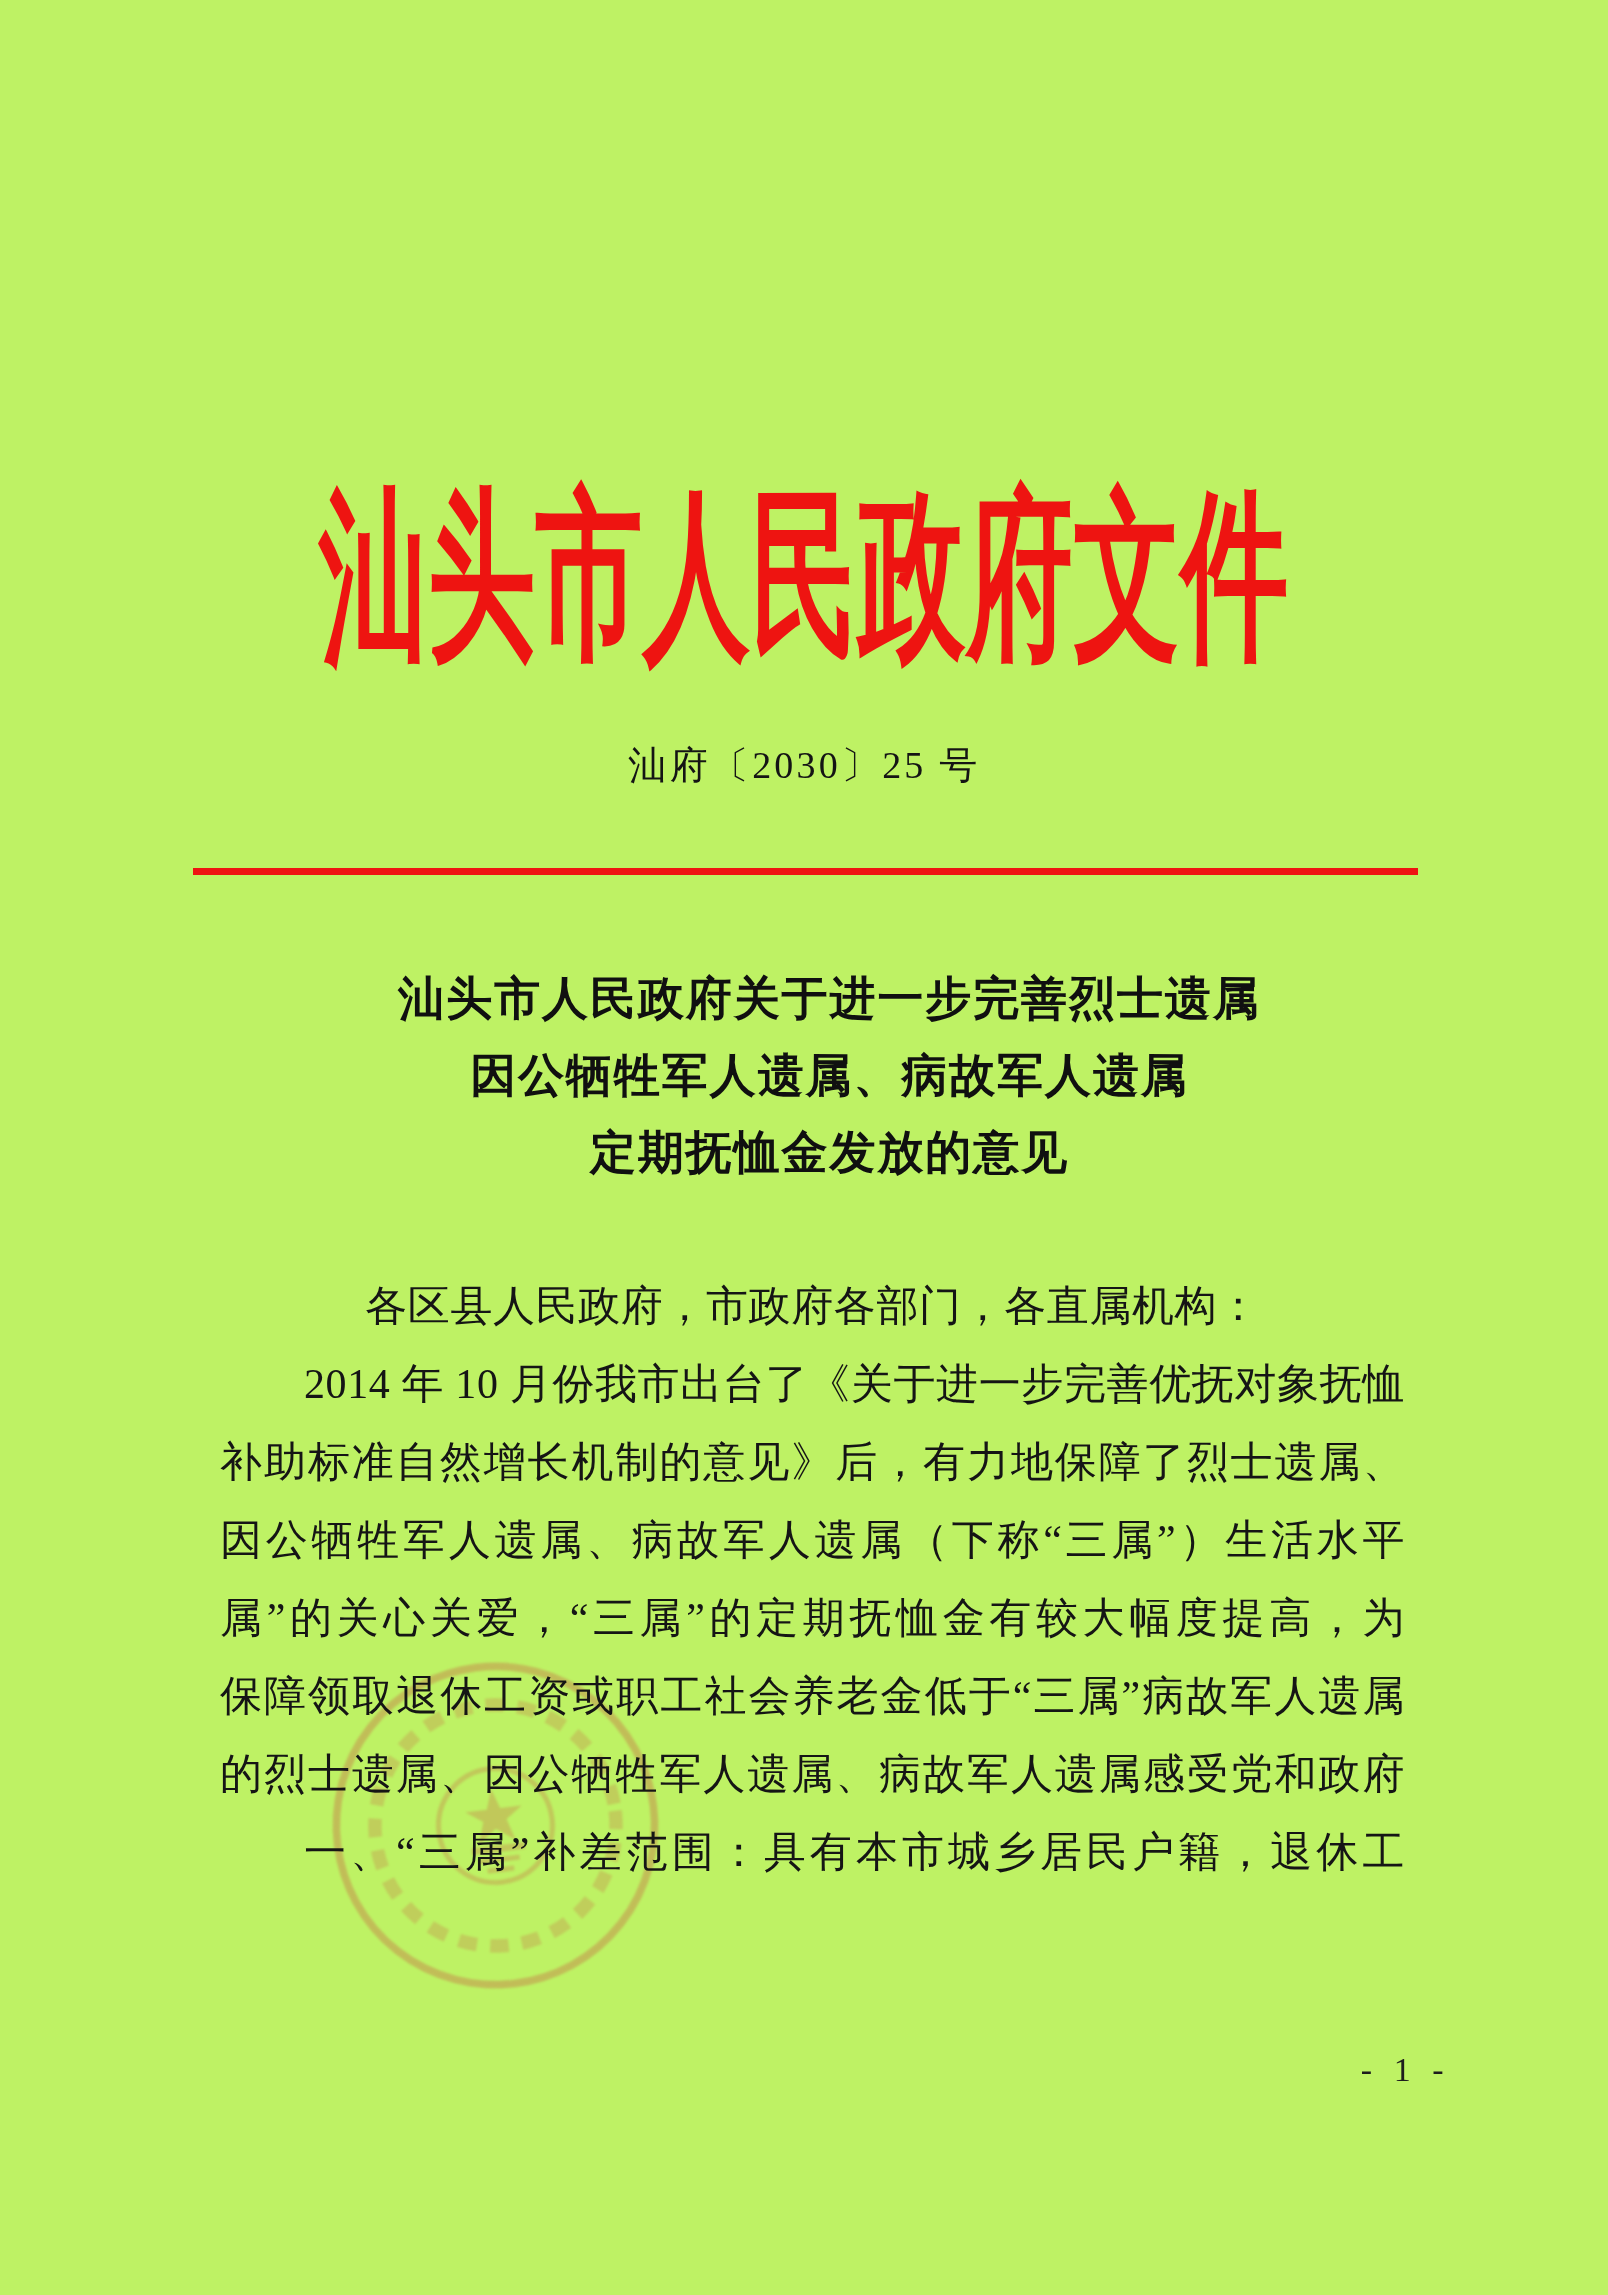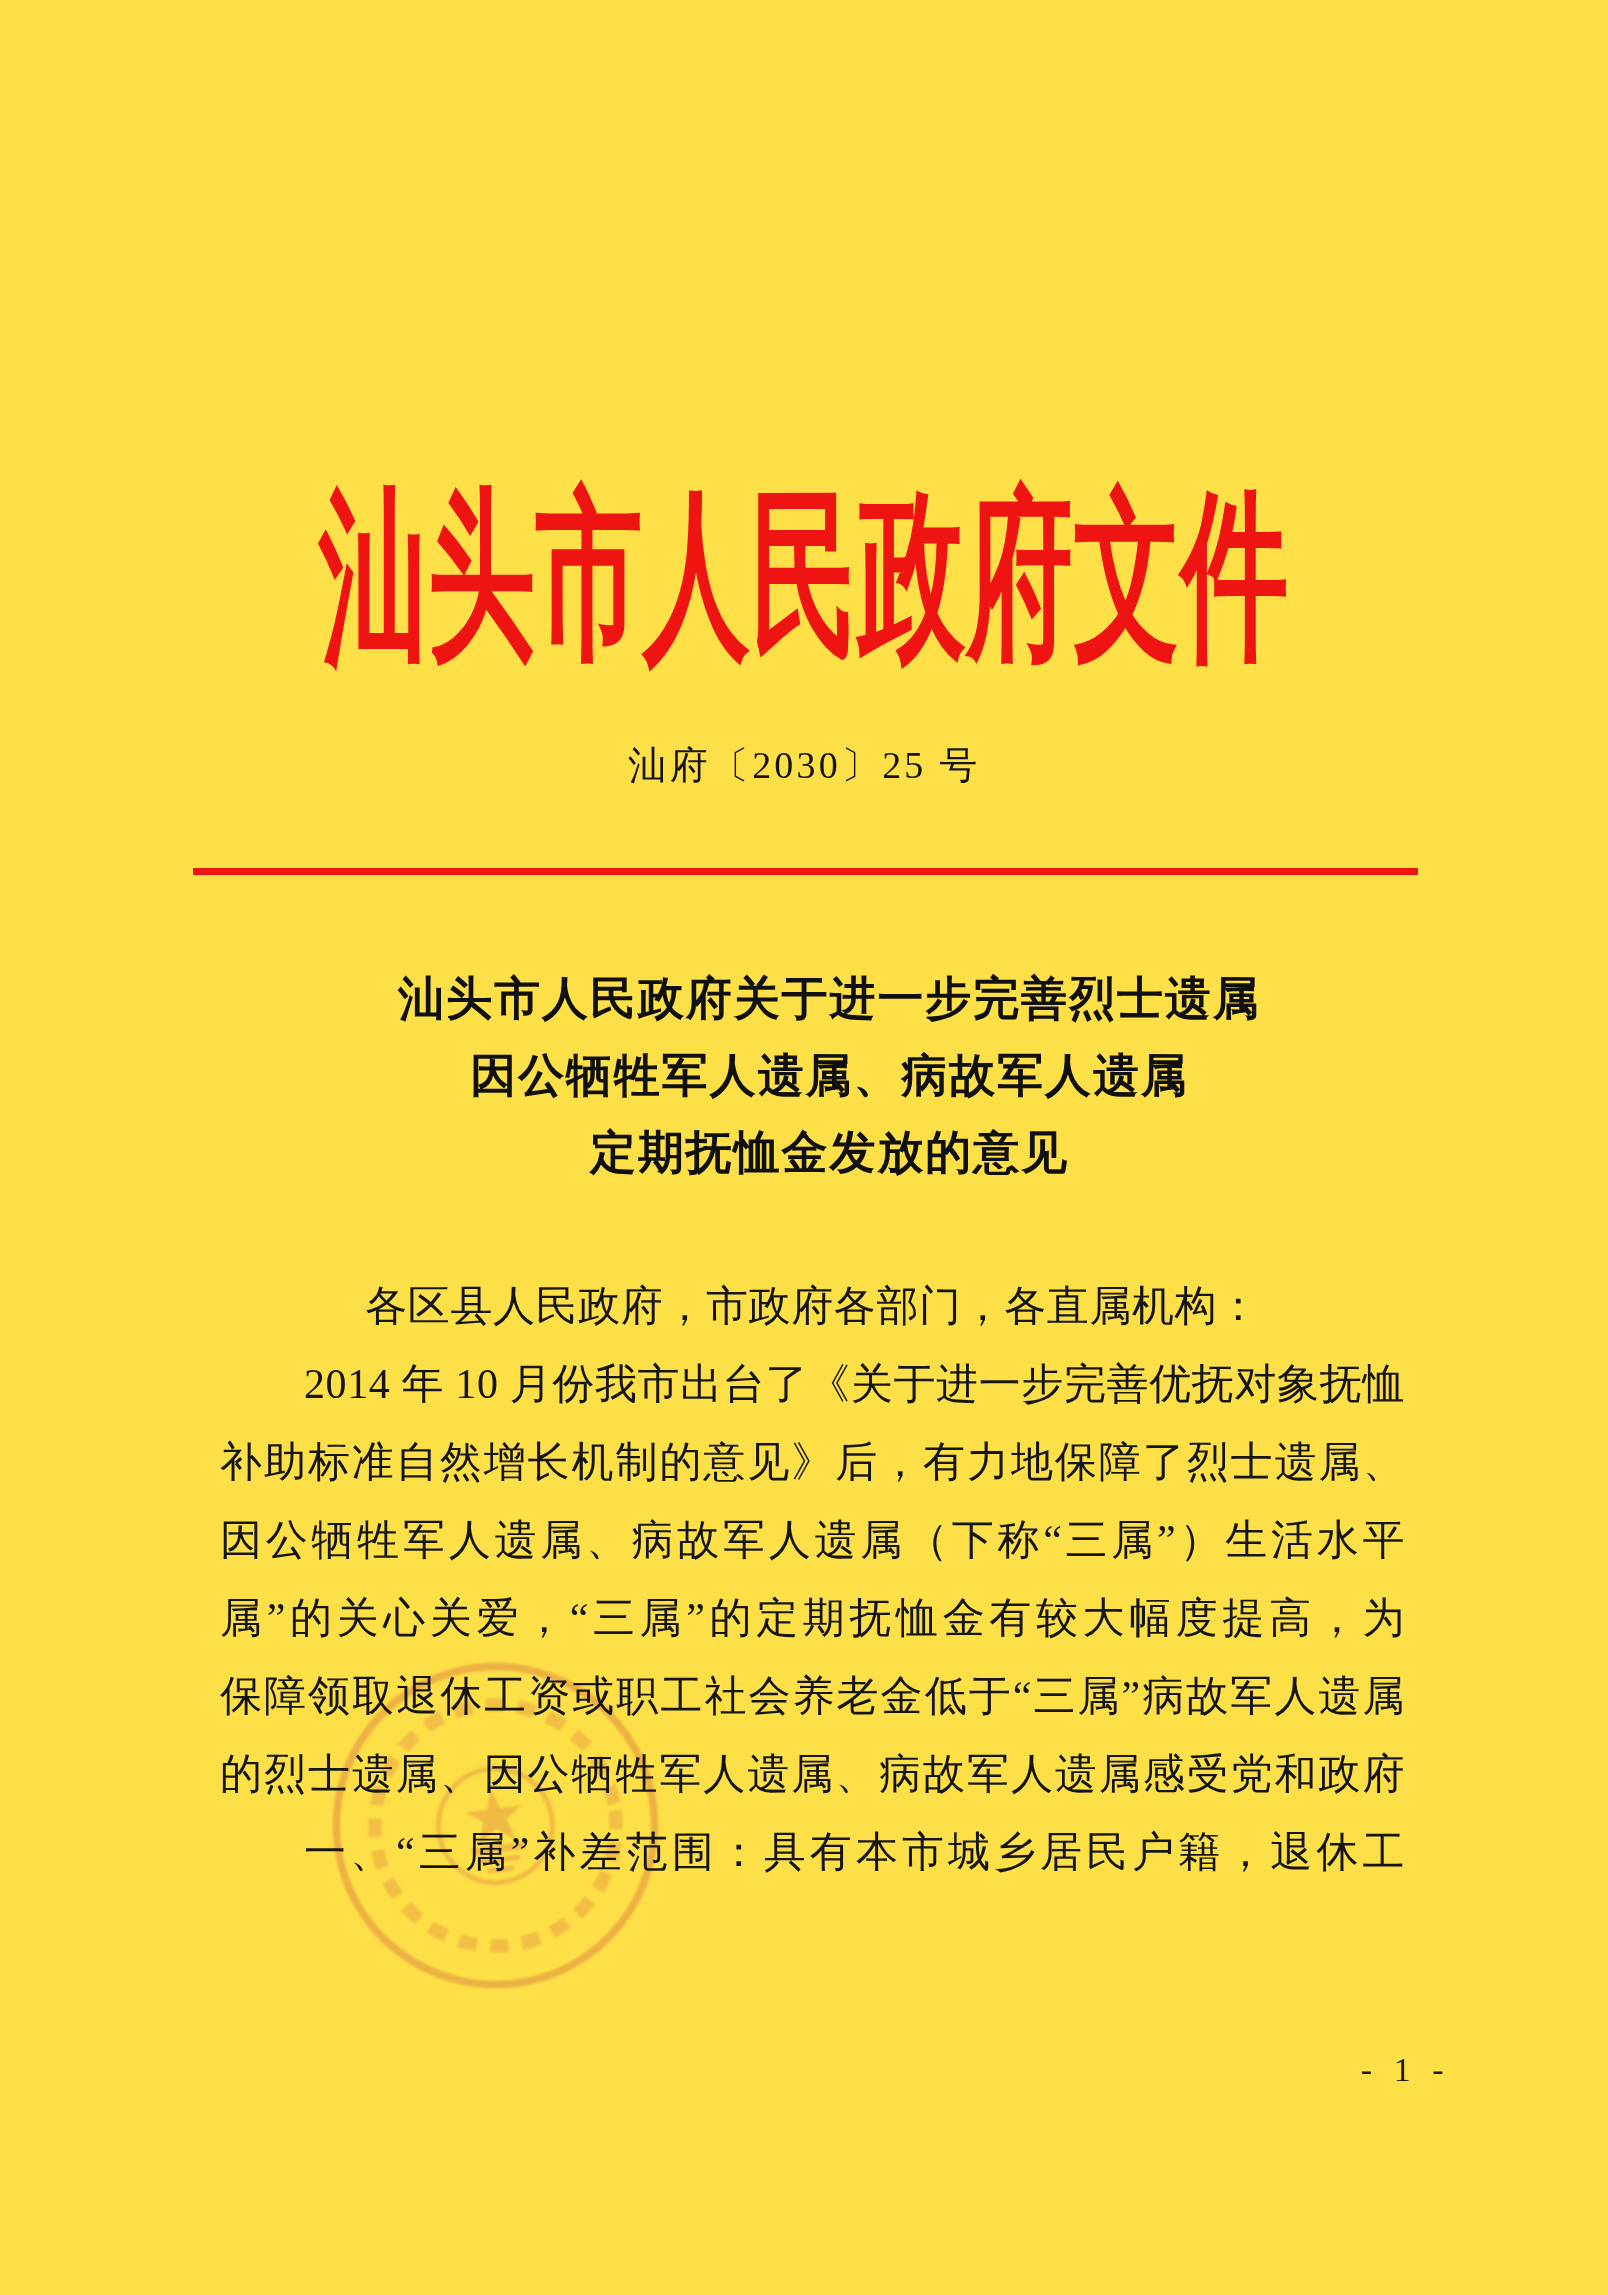--- a/index.html
+++ b/index.html
@@ -1,20 +1,20 @@
 <!DOCTYPE html>
 <html style="font-size:10.4px"><head>
 <meta charset="utf-8">
 <style>
   html,body{margin:0;padding:0;background:#e9e9e9;}
   .page{
     position:relative;
     width:1609px;height:2295px;
     margin:0 auto;
-    background:#fde047;
+    background:#bef264;
     overflow:hidden;
     font-family:"Liberation Serif","DejaVu Serif",serif;
     color:#1a1a1a;
   }
   
   .red-head{
     position:absolute;
     top:482px;left:0;width:100%;
     text-align:center;
     color:#ee1411;

